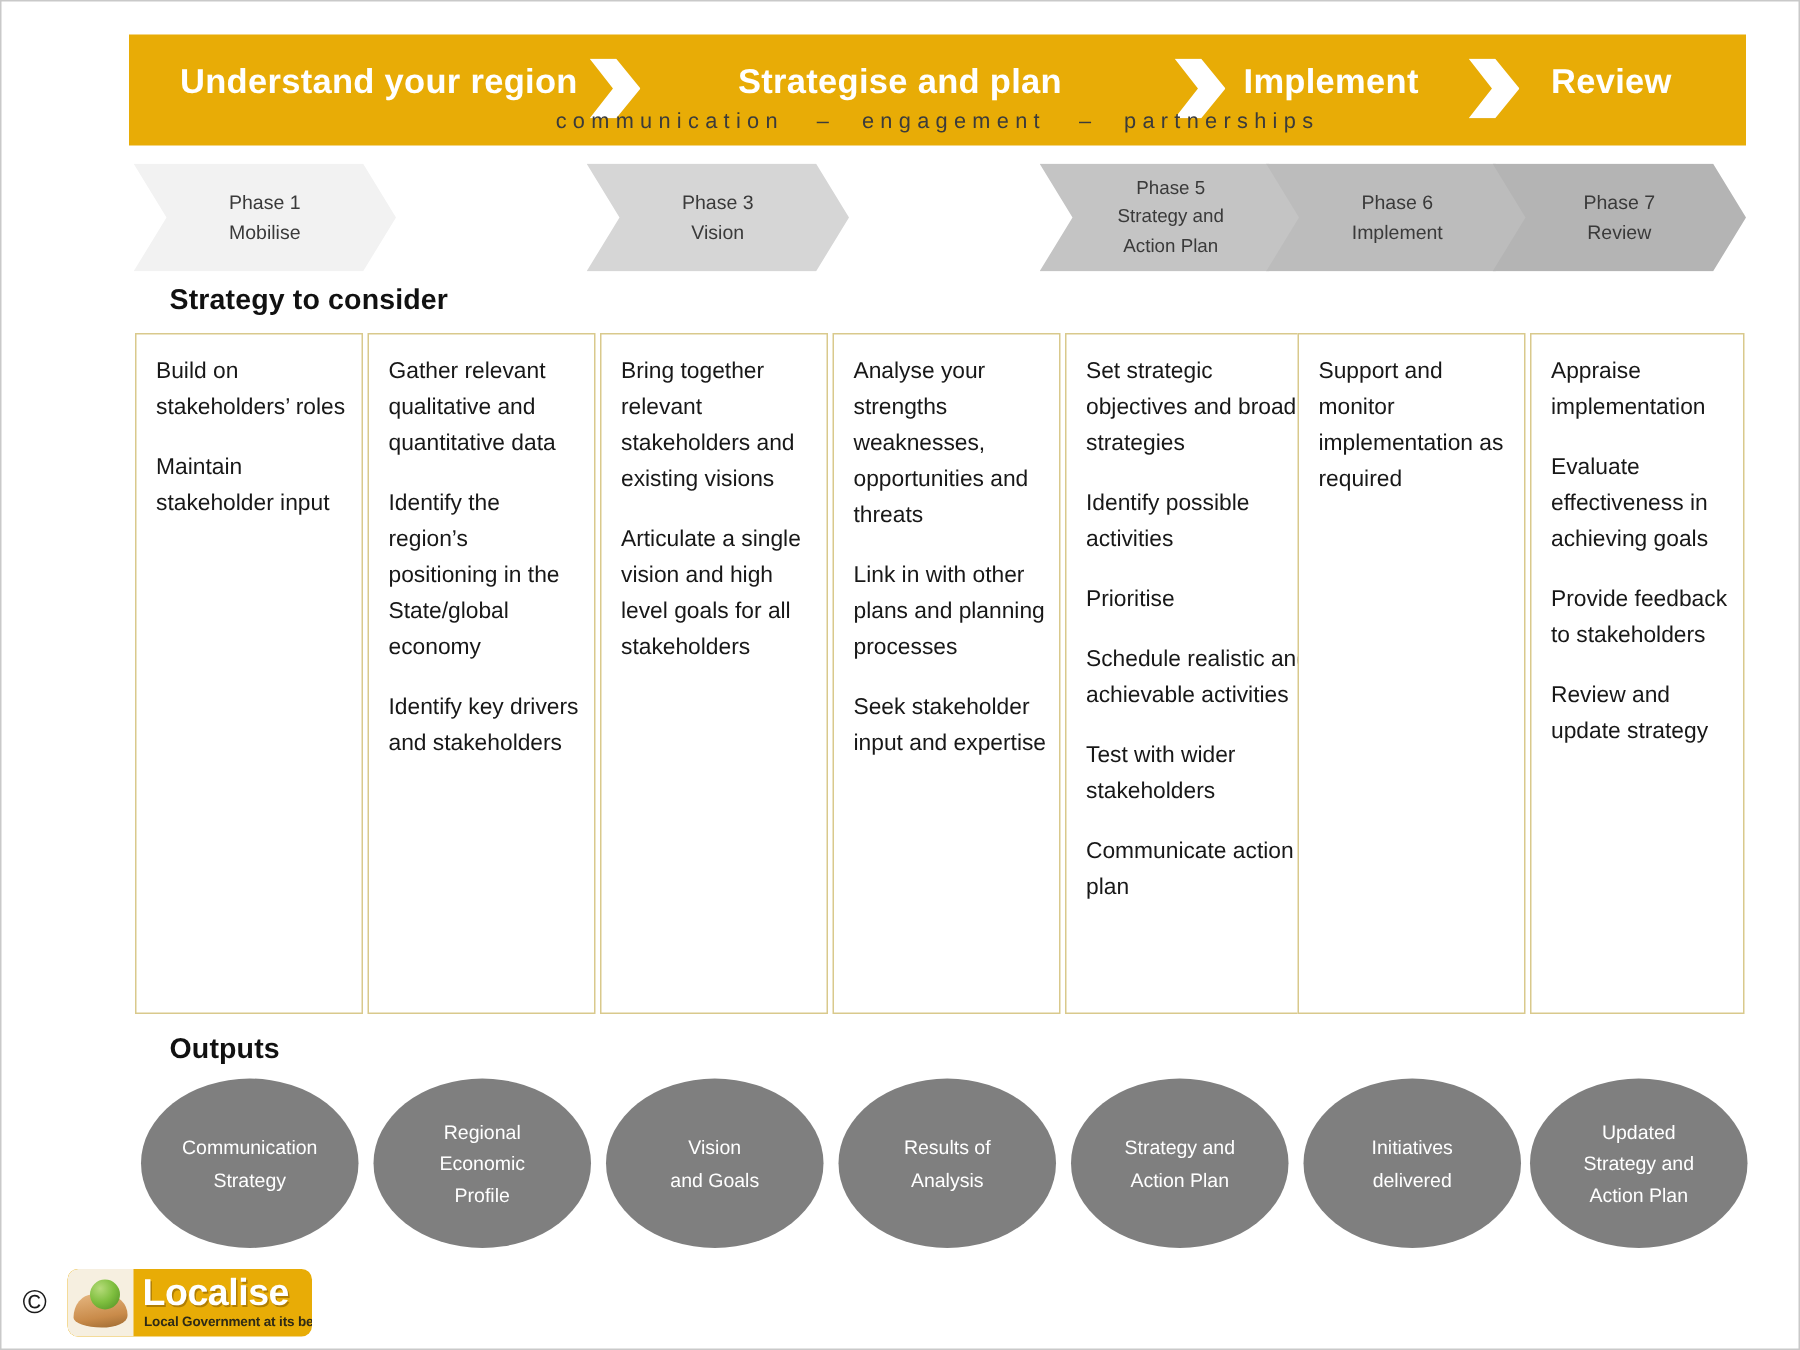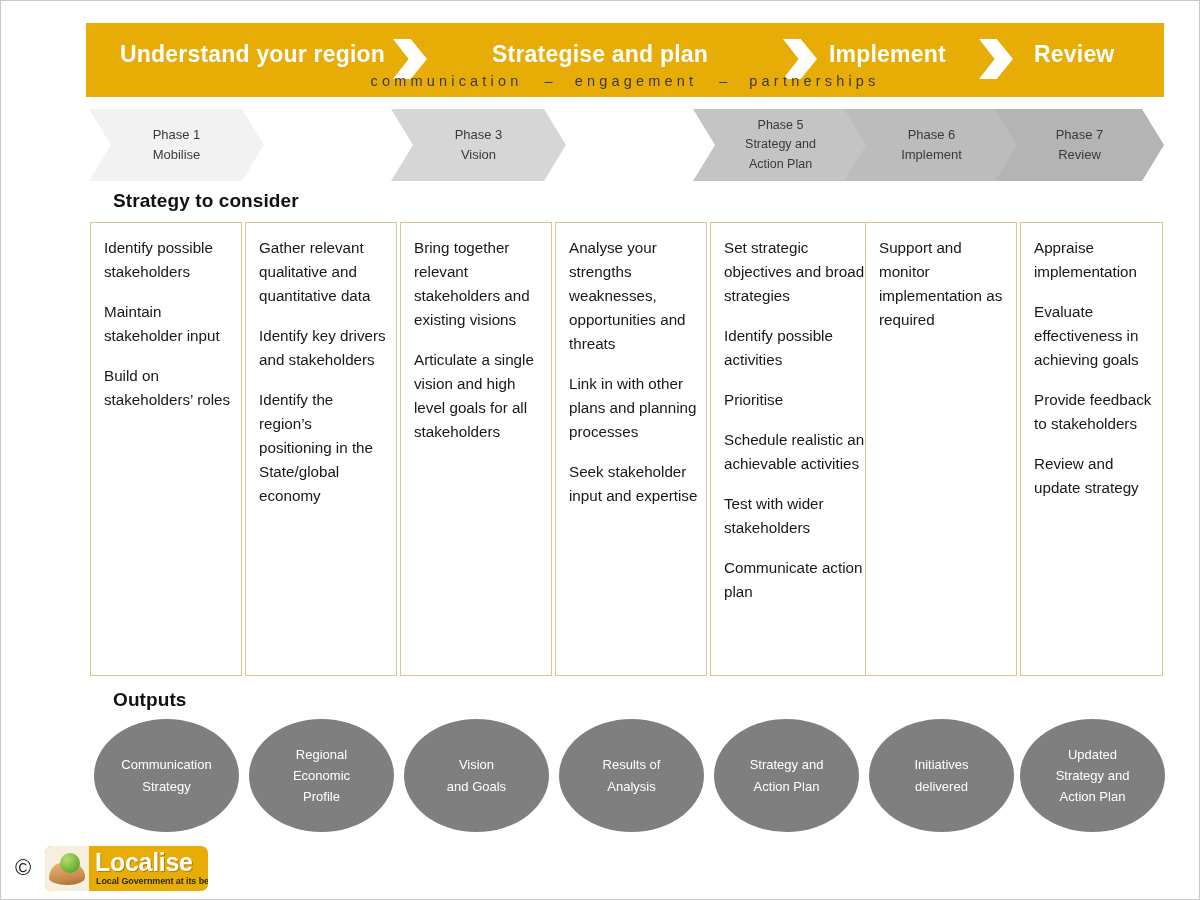--- a/index.html
+++ b/index.html
@@ -224,28 +224,27 @@
     <div class="phase" style="left:906px; width:169px; background:#B4B4B4;">
       <span class="pl">Phase 7</span>
       <span class="pl">Review</span>
     </div>
   </div>
 
   <div class="section-heading" id="heading-matters">Strategy to consider</div>
 
   <div id="matters-row">
     <div class="matter-box" style="left:0px;   width:152px;">
-      <div class="matter-item">Identify possible stakeholders</div>
+      <div class="matter-item">Build on stakeholders’ roles</div>
       <div class="matter-item">Maintain stakeholder input</div>
-      <div class="matter-item">Build on stakeholders’ roles</div>
     </div>
     <div class="matter-box" style="left:155px; width:152px;">
       <div class="matter-item">Gather relevant qualitative and quantitative data</div>
+      <div class="matter-item">Identify the region’s positioning in the State/global economy</div>
       <div class="matter-item">Identify key drivers and stakeholders</div>
-      <div class="matter-item">Identify the region’s positioning in the State/global economy</div>
     </div>
     <div class="matter-box" style="left:310px; width:152px;">
       <div class="matter-item">Bring together relevant stakeholders and existing visions</div>
       <div class="matter-item">Articulate a single vision and high level goals for all stakeholders</div>
     </div>
     <div class="matter-box" style="left:465px; width:152px;">
       <div class="matter-item">Analyse your strengths weaknesses, opportunities and threats</div>
       <div class="matter-item">Link in with other plans and planning processes</div>
       <div class="matter-item">Seek stakeholder input and expertise</div>
     </div>

